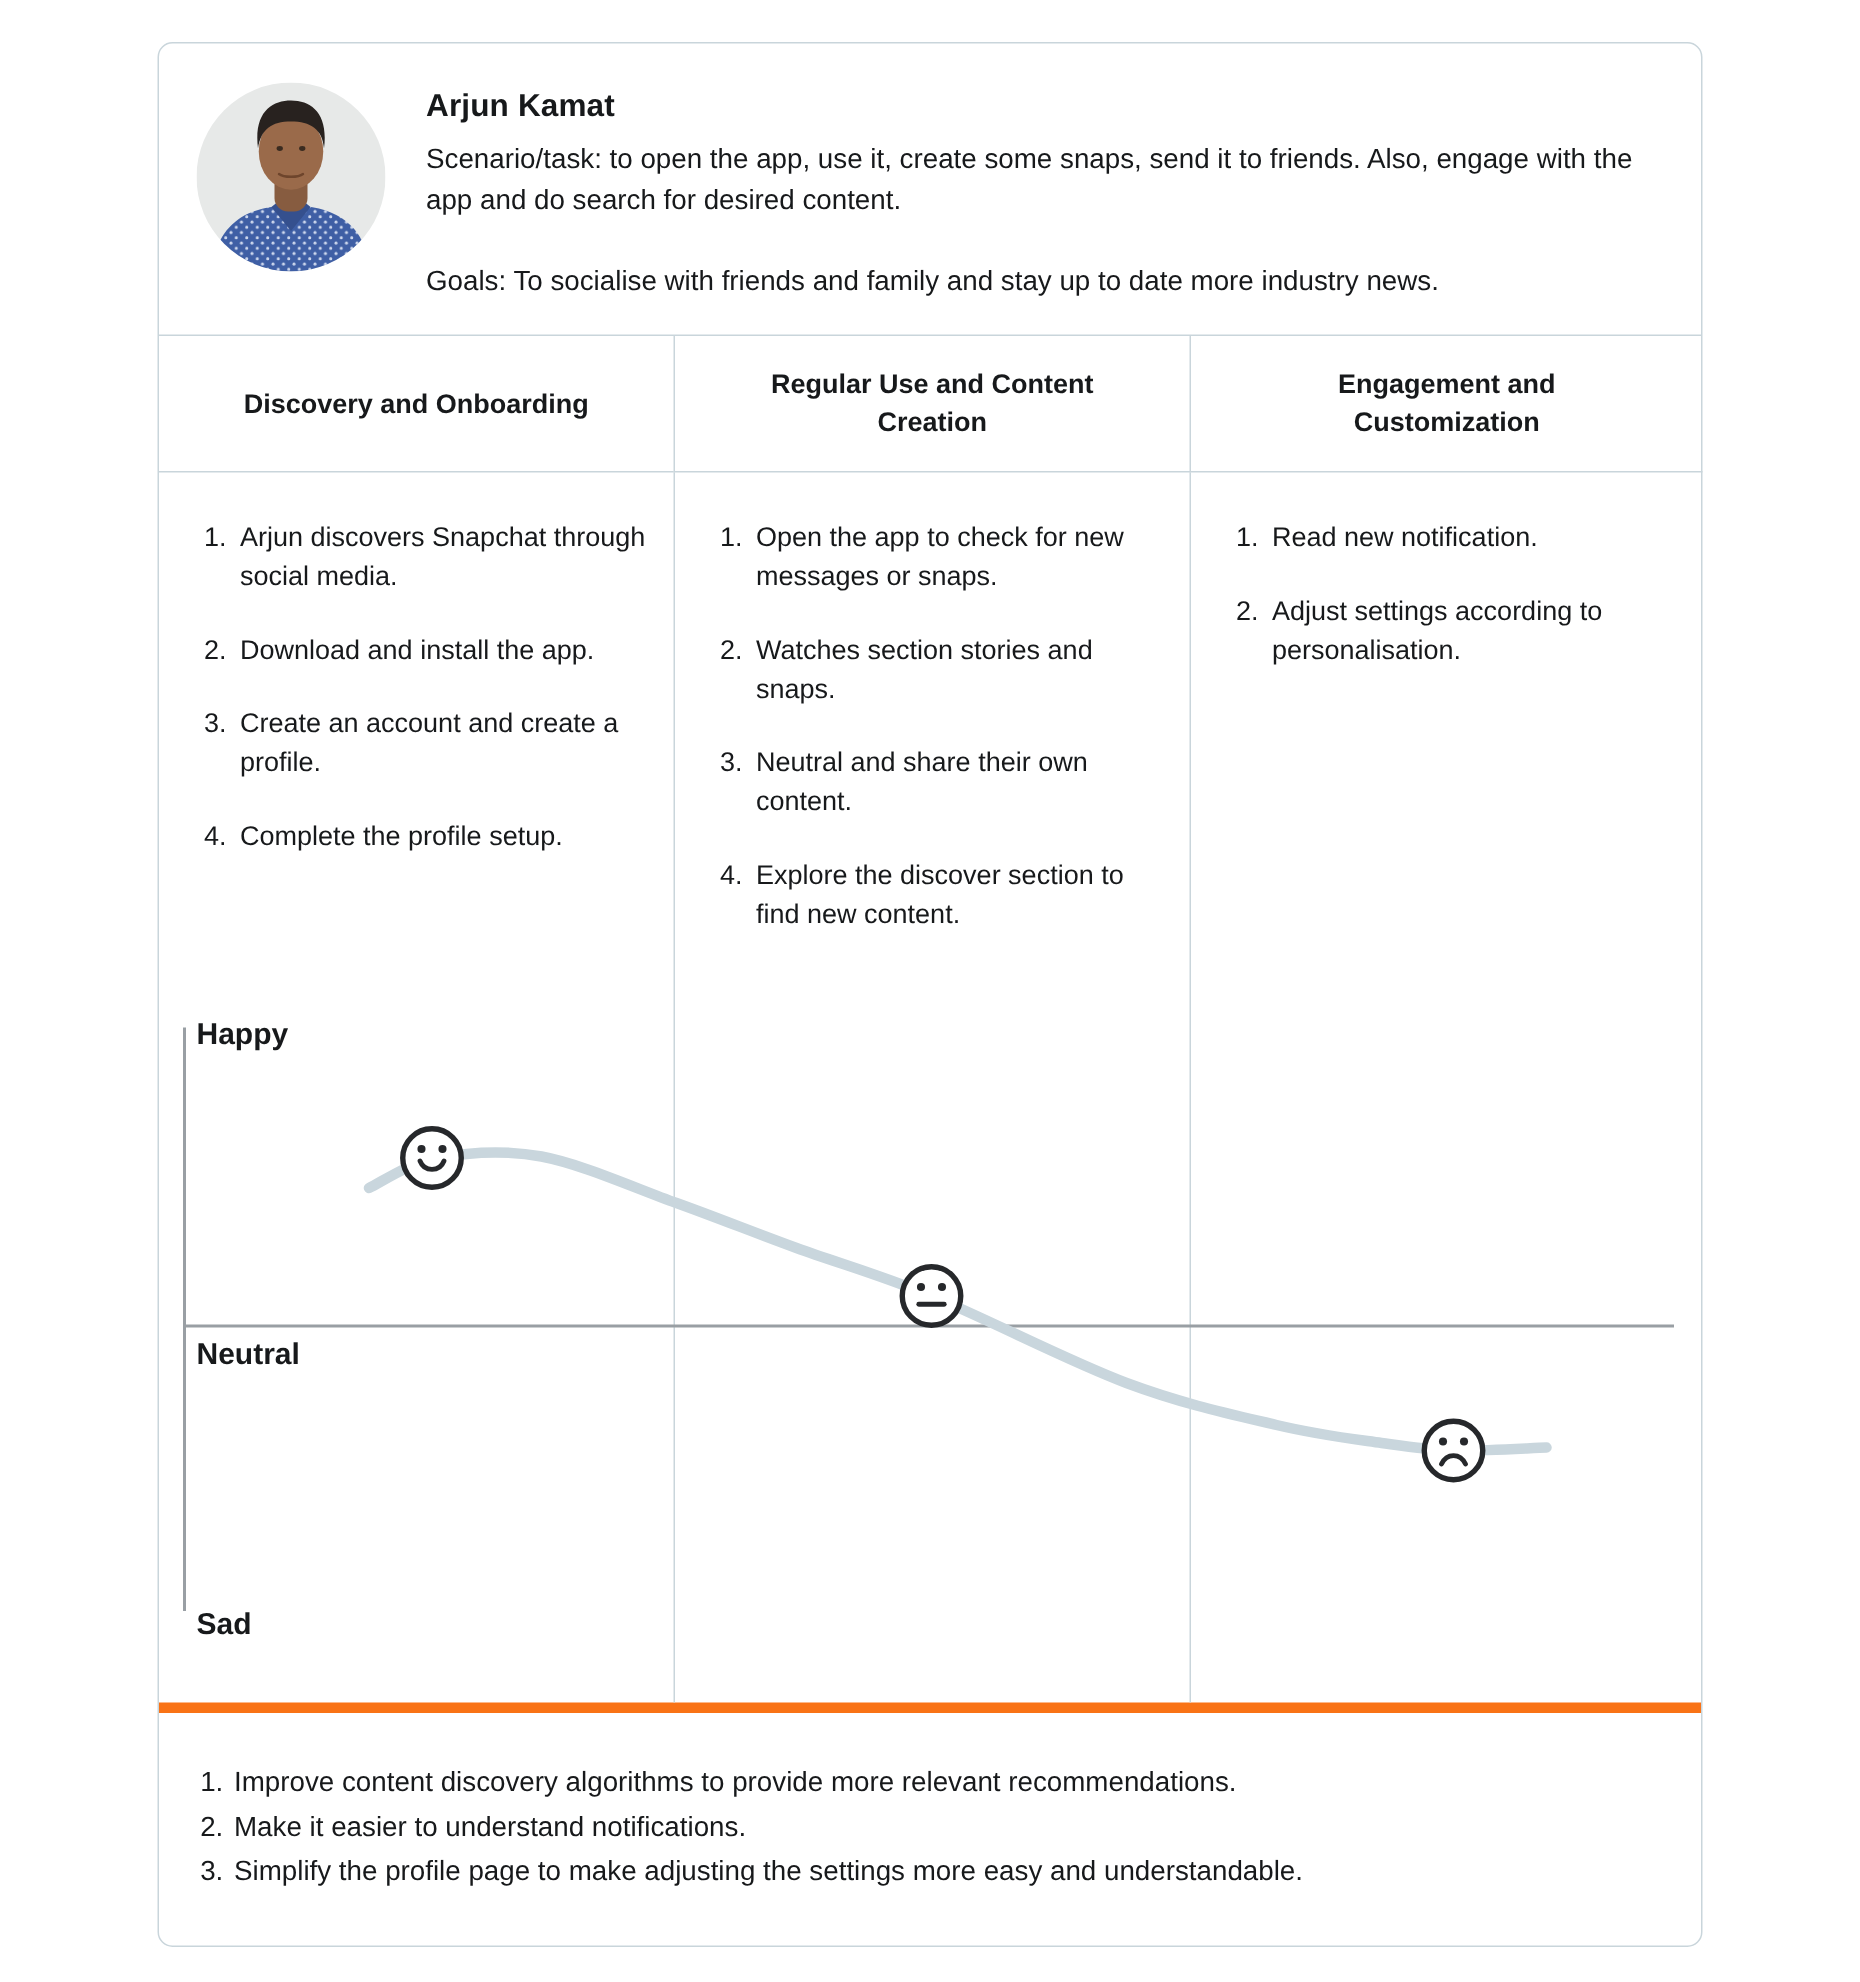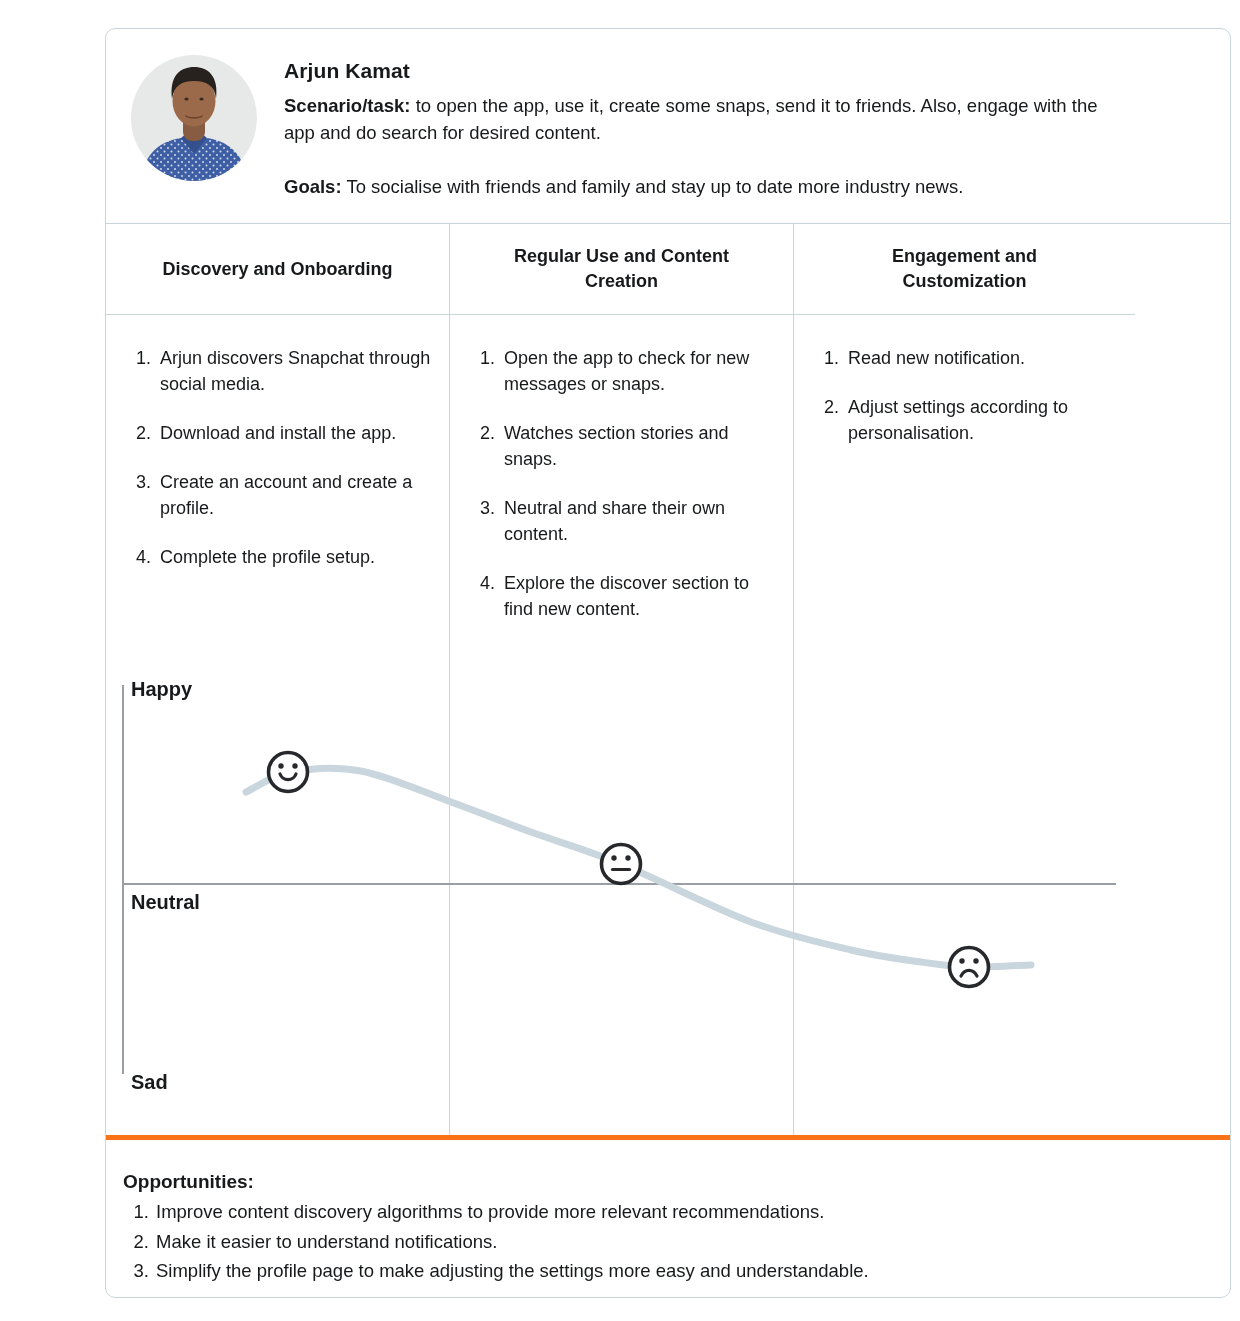--- a/index.html
+++ b/index.html
@@ -6,45 +6,45 @@
   * { margin: 0; padding: 0; box-sizing: border-box; }
   html, body { background: #ffffff; }
   body {
     width: 1240px; height: 1321px;
     font-family: "Liberation Sans", "DejaVu Sans", sans-serif;
     color: #17191b;
     position: relative;
   }
   .card {
     position: absolute; left: 105px; top: 28px;
-    width: 1126px; height: 1270px;
+    width: 1030px; height: 1270px;
     background: #ffffff;
     border: 1.5px solid #c9d5db;
     border-radius: 10px;
   }
   
   .persona {
     height: 194px;
     display: flex;
     padding: 26px 24px 0 25px;
   }
   .avatar-wrap { width: 126px; height: 126px; flex: 0 0 auto; }
   .persona-info { margin-left: 27px; width: 840px; padding-top: 4px; }
   .persona-name { font-size: 21px; font-weight: 700; letter-spacing: .1px; }
   .persona-line { font-size: 18.5px; line-height: 27px; margin-top: 9px; }
   .persona-line.goals { margin-top: 27px; }
-  .persona-line b { font-weight: 700; }
+  .persona-line b { font-weight: 400; }
   
   .stages {
     position: relative;
     display: grid;
     grid-template-columns: 343px 345px 341px;
     grid-template-rows: 91px 820px;
     border-top: 1px solid #c9d5db;
-    border-bottom: 5px solid #f97316;
+    border-bottom: 7px solid #f97316;
   }
   .stage-header {
     border-bottom: 1px solid #c9d5db;
     display: flex; align-items: center; justify-content: center;
     text-align: center;
     font-size: 18px; font-weight: 700; line-height: 25px;
     padding: 0 40px;
   }
   .stage-header.mid, .stage-content.mid { border-left: 1px solid #c9d5db; border-right: 1px solid #c9d5db; }
   .stage-content { padding: 30px 18px 0 22px; }
@@ -152,21 +152,20 @@
         <g transform="translate(863,652)">
           <circle cx="0" cy="0" r="19.5" fill="#ffffff" stroke="#26282b" stroke-width="3.6"></circle>
           <circle cx="-7" cy="-6" r="2.7" fill="#26282b"></circle>
           <circle cx="7" cy="-6" r="2.7" fill="#26282b"></circle>
           <path d="M -8,9 C -4.5,1.5 4.5,1.5 8,9" fill="none" stroke="#26282b" stroke-width="3.2" stroke-linecap="round"></path>
         </g>
       </svg>
   </div>
 
   <div class="opportunities">
-    <div class="opp-title">Opportunities:</div>
     <ol>
       <li>Improve content discovery algorithms to provide more relevant recommendations.</li>
       <li>Make it easier to understand notifications.</li>
       <li>Simplify the profile page to make adjusting the settings more easy and understandable.</li>
     </ol>
   </div>
 
 </div>
 
 </body></html>

